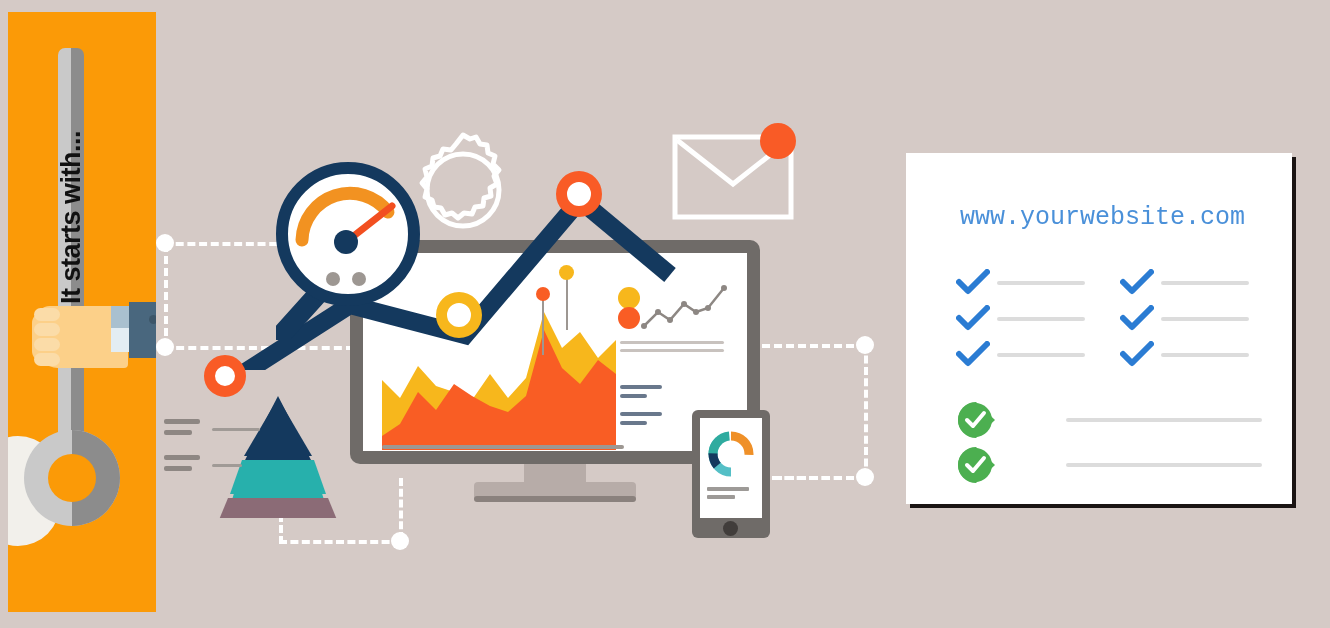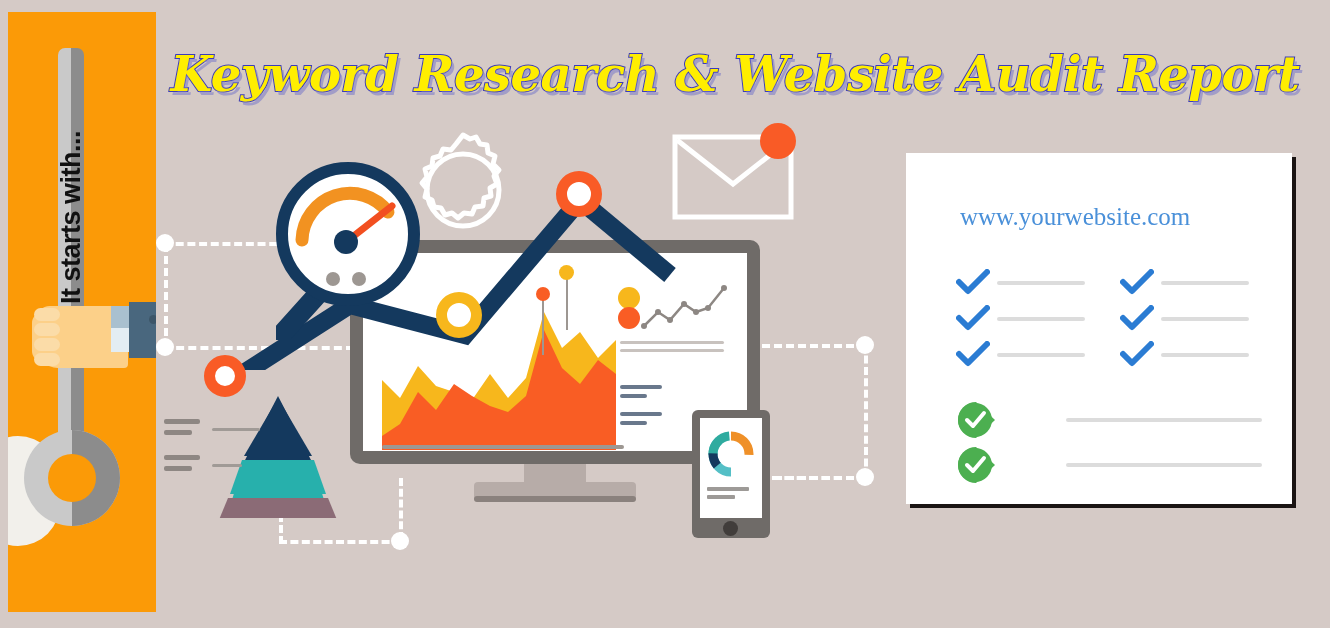--- a/index.html
+++ b/index.html
@@ -115,21 +115,21 @@
   .phone{position:absolute;left:692px;top:410px;width:78px;height:128px;background:#6f6b68;border-radius:6px;}
   .phone-screen{position:absolute;left:700px;top:418px;width:62px;height:100px;background:#fff;}
   .phone-home{position:absolute;left:723px;top:521px;width:15px;height:15px;border-radius:50%;background:#413d3b;}
   .donut{position:absolute;left:705px;top:428px;width:52px;height:52px;}
   .ph-line{position:absolute;border-radius:1px;}
 
   
   .card-shadow{position:absolute;left:910px;top:157px;width:386px;height:351px;background:#1a1413;}
   .card{position:absolute;left:906px;top:153px;width:386px;height:351px;background:#fff;}
   .card-title{position:absolute;left:960px;top:172px;font-size:25px;color:#4a4a4a;font-family:"DejaVu Sans", sans-serif;font-weight:400;}
-  .card-url{position:absolute;left:960px;top:203px;font-size:25px;color:#4a90d9;font-family:Liberation Serif, serif;font-weight:400;}
+  .card-url{position:absolute;left:960px;top:203px;font-size:25px;color:#4a90d9;font-family:Liberation Mono, monospace;font-weight:400;}
   .chk{position:absolute;width:34px;height:26px;}
   .cline{position:absolute;height:4px;background:#dcdcdc;border-radius:2px;}
   .gbadge{position:absolute;width:42px;height:40px;}
 </style>
 </head>
 <body>
 
 <div id="stage">
 
   <div class="left-panel">
@@ -150,21 +150,20 @@
     <div class="cuff-lt"></div>
     <div class="cuff-lb"></div>
     <div class="sleeve"></div>
     <div class="sleeve-btn"></div>
 
     <div class="vtxt t-itstarts">It starts with...</div>
     <div class="vtxt t-words">WORDS</div>
     <div class="vtxt t-key">KEY</div>
   </div>
 
-  <div class="title">Keyword Research &amp; Website Audit Report</div>
 
   <div class="dash-v" style="left:164px;top:244px;height:104px;"></div>
   <div class="dash-h" style="left:164px;top:242px;width:160px;"></div>
   <div class="dash-h" style="left:164px;top:346px;width:190px;"></div>
   <div class="node" style="left:156px;top:234px;"></div>
   <div class="node" style="left:156px;top:338px;"></div>
 
   <div class="dash-v" style="left:279px;top:514px;height:30px;"></div>
   <div class="dash-h" style="left:279px;top:540px;width:122px;"></div>
   <div class="dash-v" style="left:399px;top:478px;height:62px;"></div>

